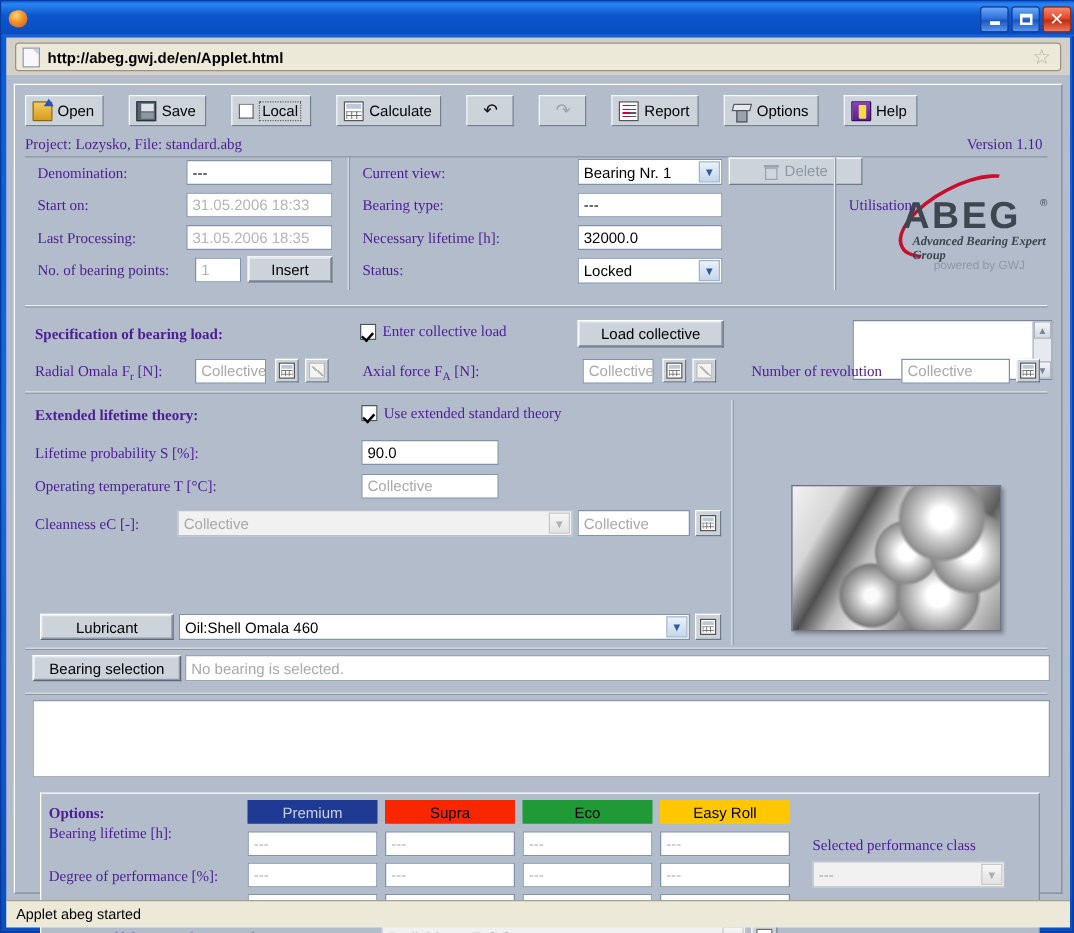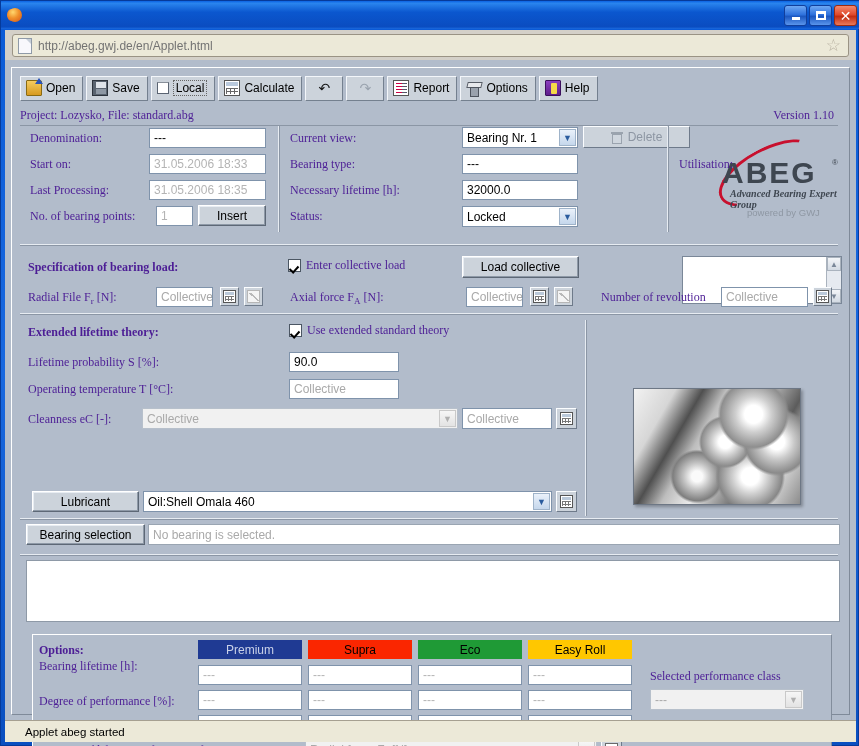--- a/index.html
+++ b/index.html
@@ -72,47 +72,47 @@
   }
   #page-icon {
     width: 14px; height: 16px; margin-left: 5px; margin-right: 6px;
     background: #f8f8fc; border: 1px solid #8f9aa8;
     position: relative; flex: none;
   }
   #page-icon:after {
     content: ""; position: absolute; right: 0; top: 0;
     border-left: 5px solid transparent; border-top: 5px solid #c6ced8;
   }
-  #url-text { color: #737373; font-size: 12px; flex: 1; }
+  #url-text { color: #000000; font-size: 12px; flex: 1; font-weight: bold; }
   #star-icon { margin-right: 7px; color: #b9b2a2; font-size: 17px; line-height: 14px; }
 
   
   #client {
     position: absolute; left: 4px; top: 59px; width: 851px; height: 660px;
     background: #b2bccb;
   }
   #statusbar {
     position: absolute; left: 4px; top: 719px; width: 851px; height: 22px;
     background: #ece9d8; border-top: 1px solid #a6a091;
-    display: flex; align-items: center; padding-left: 20px;
+    display: flex; align-items: center; padding-left: 8px;
     font-size: 11.5px; color: #000;
   }
 
   
   #applet {
     position: absolute; left: 6px; top: 7px; width: 839px; height: 648px;
     background: #b2bccb;
     border: 1px solid #ffffff;
     border-right-color: #7f8a99; border-bottom-color: #7f8a99;
   }
 
   
   #toolbar {
     position: absolute; left: 8px; top: 7px; height: 26px;
-    display: flex; align-items: center; gap: 3px;
+    display: flex; align-items: flex-end; gap: 20px;
   }
   .tbtn {
     height: 25px; background: #ccd3db;
     border: 1px solid #f3f6fa;
     border-right-color: #74808f; border-bottom-color: #74808f;
     display: flex; align-items: center; padding: 0 7px 0 5px;
     font-size: 12px; color: #000; gap: 4px; white-space: nowrap;
   }
   .tbtn.small { padding: 0 10px; }
   .tbtn.disabled { color: #8d96a3; }
@@ -427,21 +427,21 @@
 
       <div class="lbl bold" style="position:absolute;left:16px;top:192px;">Specification of bearing load:</div>
 
       <div style="position:absolute;left:276px;top:190px;display:flex;align-items:center;gap:5px;">
         <span class="chk checked"></span>
         <span class="lbl">Enter collective load</span>
       </div>
       <div class="btn raised" style="position:absolute;left:450px;top:188px;width:117px;height:22px;">Load collective</div>
 
       <div class="lbl" style="position:absolute;left:16px;top:222px;">
-        <span>Radial File F</span><sub style="font-size:9px">r</sub><span> [N]:</span>
+        <span>Radial Omala F</span><sub style="font-size:9px">r</sub><span> [N]:</span>
       </div>
       <div class="txt ph" style="position:absolute;left:144px;top:219px;width:57px;">Collective</div>
       <div class="sqbtn" style="position:absolute;left:208px;top:219px;">
           <span class="sq-calc"></span>
         </div>
       <div class="sqbtn" style="position:absolute;left:232px;top:219px;">
           <span class="sq-graph"></span>
         </div>
 
       <div class="lbl" style="position:absolute;left:278px;top:222px;">

